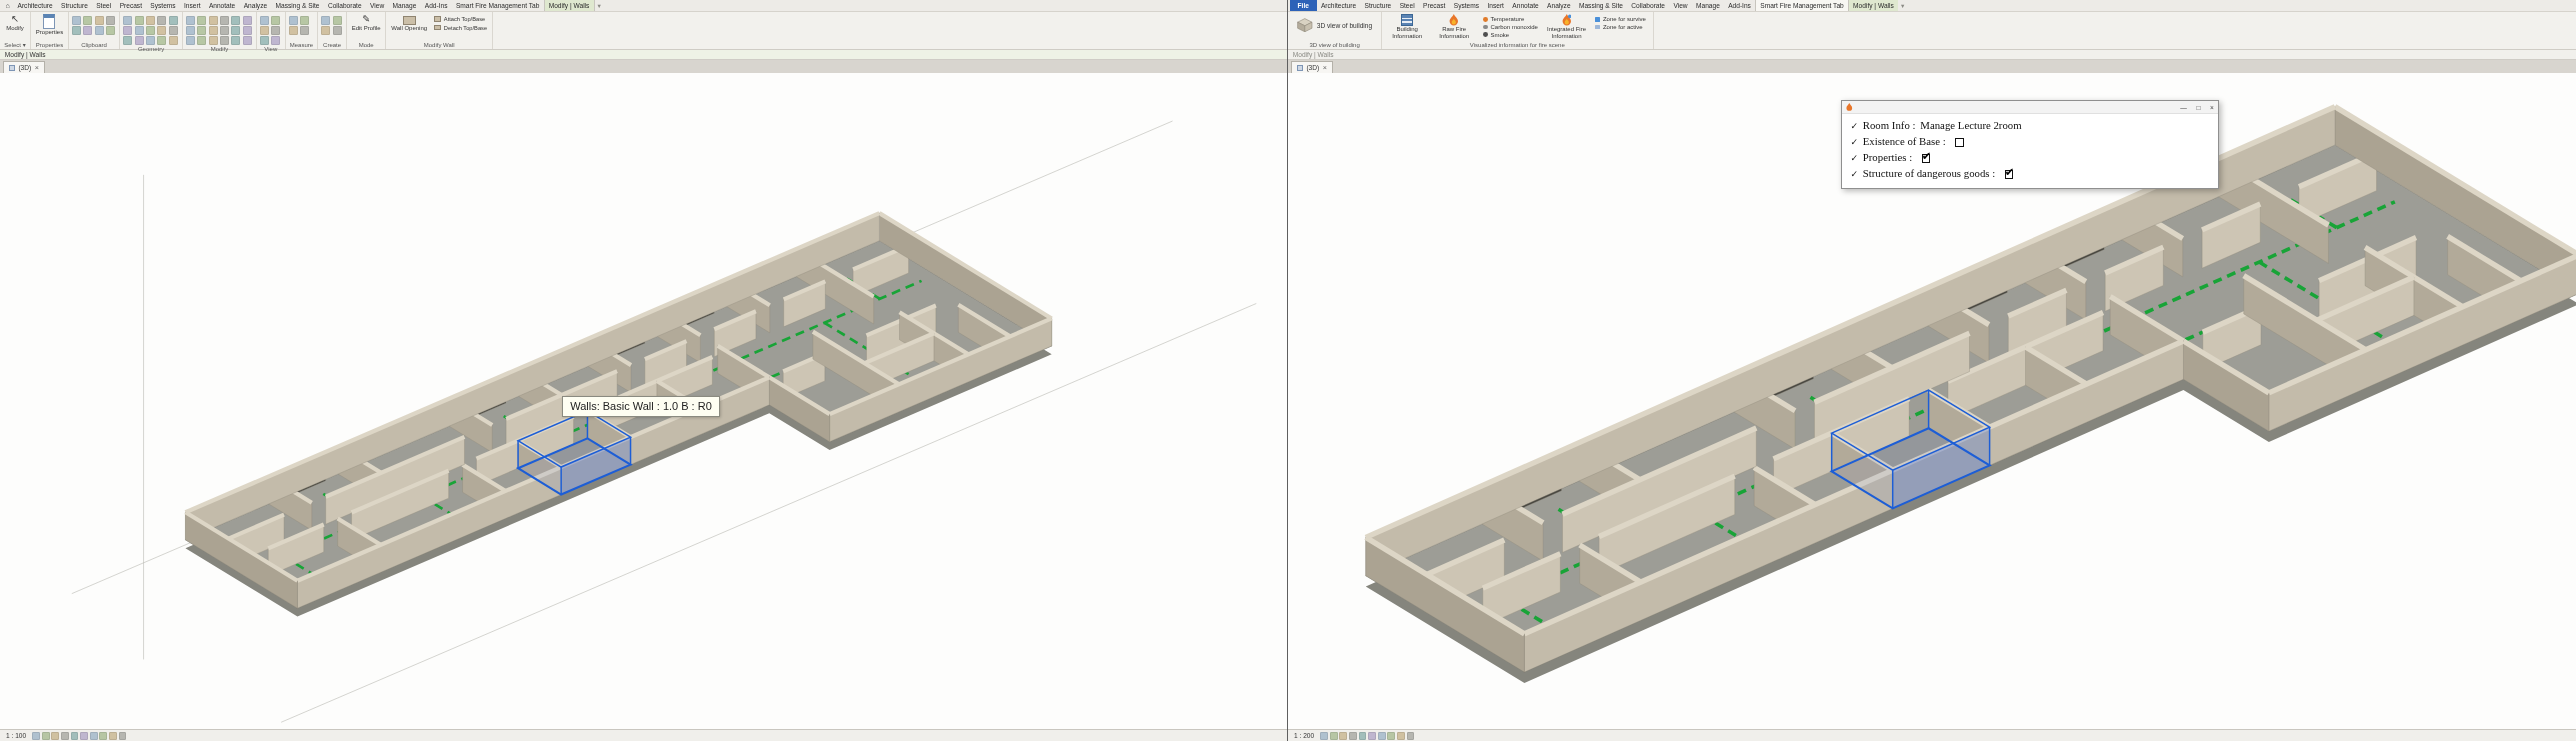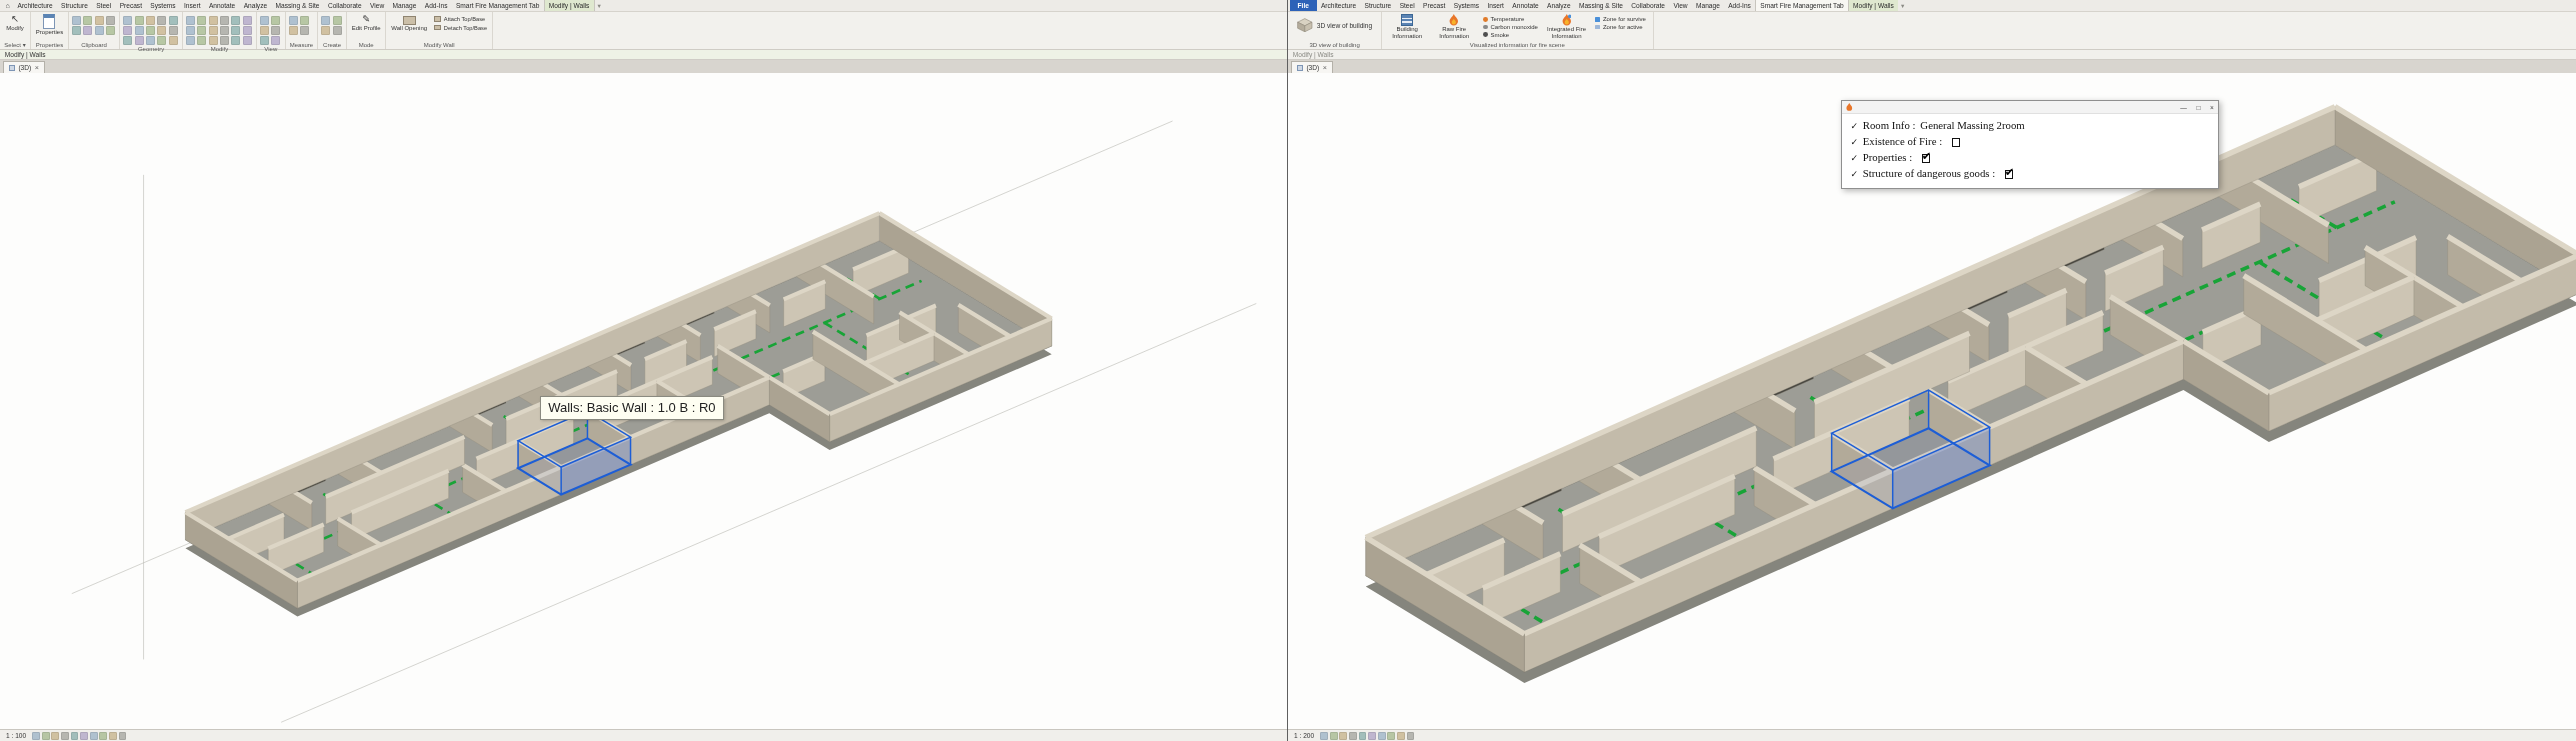--- a/index.html
+++ b/index.html
@@ -48,21 +48,21 @@
   .ctxbar{height:10.2px;background:#eef2e6;border-bottom:0.6px solid #cfccc6;font-size:6.6px;color:#333;display:flex;align-items:center;padding-left:4.8px}
   .ctxbar.dim{color:#8a8a84;background:#f1f0ec}
   .viewtabs{height:12.6px;background:#d8d5cf;display:flex;align-items:flex-end;padding-left:3px}
   .vtab{background:#f7f6f3;border:0.6px solid #b4b1a9;border-bottom:none;font-size:6.6px;color:#333;display:flex;align-items:center;gap:3.6px;padding:0 4.8px;height:11.4px}
   .vtab-ico{width:6px;height:6px;background:#cfd8e4;border:0.6px solid #7d95b5}
   .vclose{color:#666;cursor:default;font-size:7.2px}
 
   
   .canvas{position:relative;height:656px;background:#fdfdfc;overflow:hidden}
   .bsvg{position:absolute;left:0;top:0}
-  .tooltip{position:absolute;left:540px;top:323px;background:#fefef2;border:0.6px solid #8a8a80;padding:3.6px 7.2px;font-size:13px;color:#222;box-shadow:1.2px 1.2px 3px rgba(0,0,0,.25);white-space:nowrap}
+  .tooltip{position:absolute;left:562px;top:323px;background:#fefef2;border:0.6px solid #8a8a80;padding:3.6px 7.2px;font-size:11px;color:#222;box-shadow:1.2px 1.2px 3px rgba(0,0,0,.25);white-space:nowrap}
 
   
   .popup{position:absolute;left:553px;top:27.5px;width:378px;background:#fff;border:0.6px solid #8f8f8f;box-shadow:2.4px 2.4px 6px rgba(0,0,0,.28)}
   .popup-title{height:13px;background:#f3f3f3;border-bottom:0.6px solid #e0e0e0;display:flex;align-items:center;padding:0 4.2px;gap:3.6px}
   .popup-controls{margin-left:auto;display:flex;gap:9.6px;font-size:6.6px;color:#444}
   .popup-controls span{cursor:default}
   .popup-body{padding:4.2px 8.4px 6px;font-family:"Liberation Serif",serif;font-size:10.8px;color:#111}
   .pline{display:flex;align-items:baseline;gap:4.8px;line-height:15px;white-space:nowrap}
   .pcheck{font-size:9px;font-family:"DejaVu Sans",sans-serif}
   .plabel{font-weight:normal}
@@ -603,26 +603,26 @@
           <span class="popup-controls">
             <span>—</span>
             <span>□</span>
             <span>×</span>
           </span>
         </div>
         <div class="popup-body">
           <div class="pline">
             <span class="pcheck">✓</span>
             <span class="plabel">Room Info :</span>
-            <span class="pvalue">General Massing 2room</span>
+            <span class="pvalue">Manage Lecture 2room</span>
 
           </div>
           <div class="pline">
             <span class="pcheck">✓</span>
-            <span class="plabel">Existence of Fire :</span>
+            <span class="plabel">Existence of Base :</span>
             <span class="pvalue"></span>
             <span class="cbox" data-state="empty"></span>
           </div>
           <div class="pline">
             <span class="pcheck">✓</span>
             <span class="plabel">Properties :</span>
             <span class="pvalue"></span>
             <span class="cbox" data-state="checked"></span>
           </div>
           <div class="pline">

